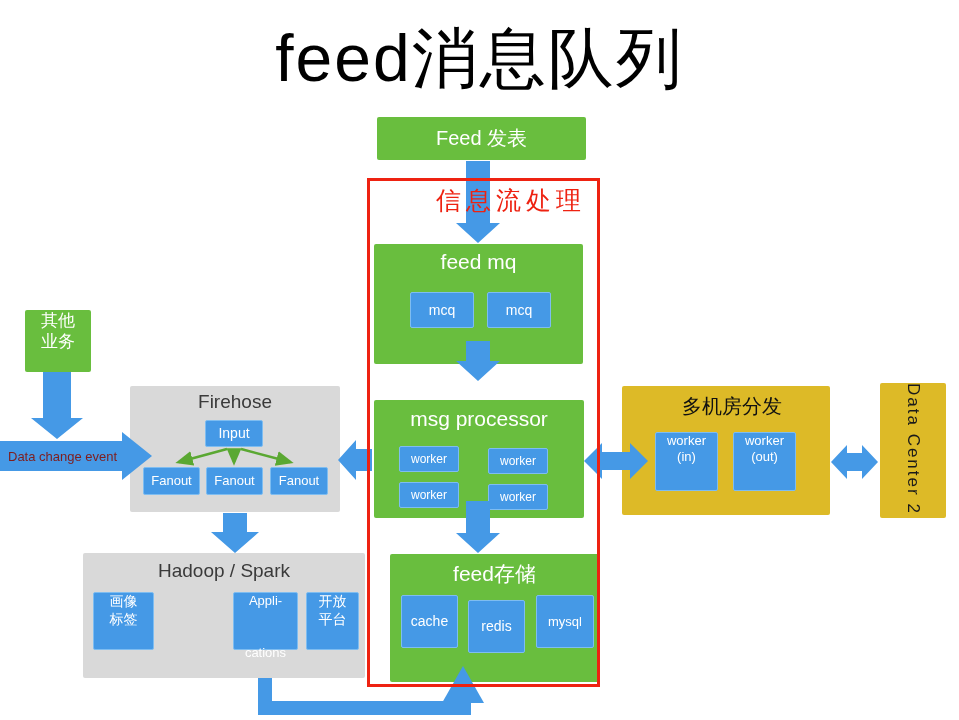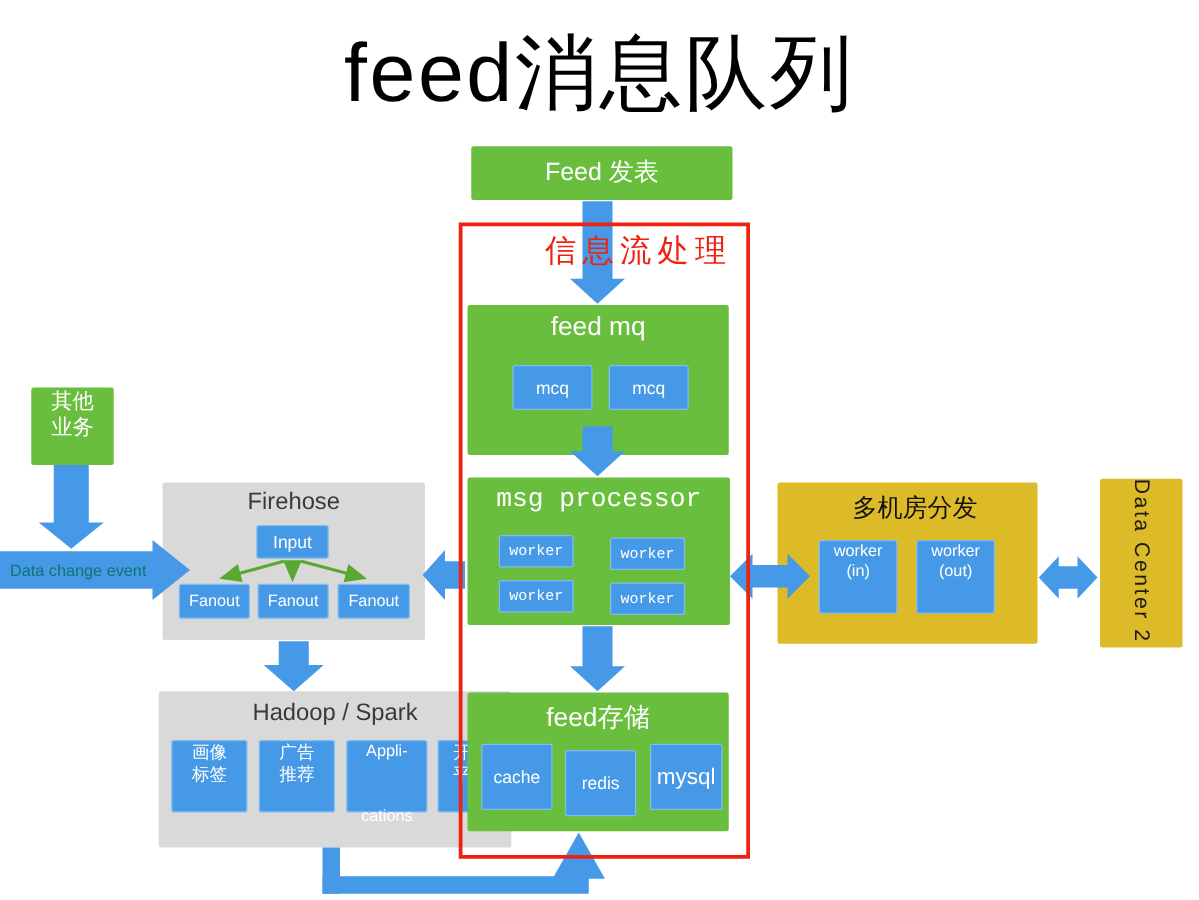--- a/index.html
+++ b/index.html
@@ -9,21 +9,21 @@
   .box-green{background:var(--green,#69be3e);color:#fff;text-align:center;border-radius:2px;}
   .box-blue{background:var(--blue,#4599e6);color:#fff;text-align:center;border:1px solid var(--blue-border,#7ebdf1);border-radius:2px;}
   .box-gray{background:var(--gray,#d9d9d9);border-radius:2px;color:var(--text-dark,#3a3a3a);}
   .box-gold{background:var(--gold,#ddba27);border-radius:2px;color:#1a1a1a;}
   .panel-title{position:absolute;left:0;right:0;text-align:center;}
   .flex-center{display:flex;flex-direction:column;align-items:center;line-height:1.25;}
   .svg-layer{position:absolute;left:0;top:0;z-index:5;pointer-events:none;}
   .red-frame{border:3px solid var(--red,#ee2211);z-index:10;pointer-events:none;background:transparent;}
   .red-label{color:var(--red,#ee2211);z-index:11;font-size:25px;letter-spacing:5px;font-weight:400;}
   .main-title{top:14px;left:0;width:959px;text-align:center;font-size:66px;color:#000;letter-spacing:2px;white-space:nowrap;}
-  .dce-text{z-index:6;color:#0f766e;font-size:13px;white-space:nowrap;}
+  .dce-text{z-index:6;color:#7f1d1d;font-size:13px;white-space:nowrap;}
   .vtext{writing-mode:vertical-rl;text-orientation:mixed;letter-spacing:2px;}
 </style>
 </head>
 <body>
 
 <div class="canvas">
 
   <div class="abs main-title">feed消息队列</div>
 
   <div class="abs box-green" style="left:377px;top:117px;width:209px;height:43px;line-height:43px;font-size:20px;">Feed 发表</div>
@@ -34,59 +34,55 @@
   </div>
 
   <div class="abs box-gray" style="left:130px;top:386px;width:210px;height:126px;">
     <div class="panel-title" style="top:5px;font-size:19px;">Firehose</div>
     <div class="abs box-blue" style="left:75px;top:34px;width:58px;height:27px;line-height:25px;font-size:14px;">Input</div>
     <div class="abs box-blue" style="left:13px;top:81px;width:57px;height:28px;line-height:26px;font-size:13px;">Fanout</div>
     <div class="abs box-blue" style="left:76px;top:81px;width:57px;height:28px;line-height:26px;font-size:13px;">Fanout</div>
     <div class="abs box-blue" style="left:140px;top:81px;width:58px;height:28px;line-height:26px;font-size:13px;">Fanout</div>
   </div>
 
-  <div class="abs box-gray" style="left:83px;top:553px;width:282px;height:125px;margin-left:44px;">
+  <div class="abs box-gray" style="left:83px;top:553px;width:282px;height:125px;">
     <div class="panel-title" style="top:7px;font-size:19px;">Hadoop / Spark</div>
     <div class="abs box-blue flex-center" style="left:10px;top:39px;width:61px;height:58px;font-size:14px;">
       <span>画像</span>
       <span>标签</span>
-    </div>
-    <div class="abs box-blue flex-center" style="left:80px;top:39px;width:61px;height:58px;font-size:14px;">
-      <span>广告</span>
-      <span>推荐</span>
     </div>
     <div class="abs box-blue flex-center" style="left:150px;top:39px;width:65px;height:58px;font-size:13px;gap:36px;">
       <span>Appli-</span>
       <span>cations</span>
     </div>
     <div class="abs box-blue flex-center" style="left:223px;top:39px;width:53px;height:58px;font-size:14px;">
       <span>开放</span>
       <span>平台</span>
     </div>
   </div>
 
   <div class="abs box-green" style="left:374px;top:244px;width:209px;height:120px;">
     <div class="panel-title" style="top:6px;font-size:21px;color:#fff;">feed mq</div>
     <div class="abs box-blue" style="left:36px;top:48px;width:64px;height:36px;line-height:34px;font-size:14px;">mcq</div>
     <div class="abs box-blue" style="left:113px;top:48px;width:64px;height:36px;line-height:34px;font-size:14px;">mcq</div>
   </div>
 
-  <div class="abs box-green" style="left:374px;top:382px;width:210px;height:118px;font-family:Liberation Mono, monospace;">
+  <div class="abs box-green" style="left:374px;top:400px;width:210px;height:118px;">
     <div class="panel-title" style="top:7px;font-size:21px;color:#fff;">msg processor</div>
     <div class="abs box-blue" style="left:25px;top:46px;width:60px;height:26px;line-height:24px;font-size:12px;">worker</div>
     <div class="abs box-blue" style="left:114px;top:48px;width:60px;height:26px;line-height:24px;font-size:12px;">worker</div>
     <div class="abs box-blue" style="left:25px;top:82px;width:60px;height:26px;line-height:24px;font-size:12px;">worker</div>
     <div class="abs box-blue" style="left:114px;top:84px;width:60px;height:26px;line-height:24px;font-size:12px;">worker</div>
   </div>
 
-  <div class="abs box-green" style="left:374px;top:554px;width:209px;height:111px;padding-left:42px;">
+  <div class="abs box-green" style="left:390px;top:554px;width:209px;height:128px;padding-left:42px;">
     <div class="panel-title" style="top:6px;font-size:21px;color:#fff;">feed存储</div>
     <div class="abs box-blue" style="left:11px;top:41px;width:57px;height:53px;line-height:51px;font-size:14px;">cache</div>
     <div class="abs box-blue" style="left:78px;top:46px;width:57px;height:53px;line-height:51px;font-size:14px;">redis</div>
-    <div class="abs box-blue" style="left:146px;top:41px;width:58px;height:53px;line-height:51px;font-size:18px;">mysql</div>
+    <div class="abs box-blue" style="left:146px;top:41px;width:58px;height:53px;line-height:51px;font-size:13px;">mysql</div>
   </div>
 
   <div class="abs box-gold" style="left:622px;top:386px;width:208px;height:129px;">
     <div class="panel-title" style="top:7px;font-size:20px;color:#111;padding-left:12px;">多机房分发</div>
     <div class="abs box-blue flex-center" style="left:33px;top:46px;width:63px;height:59px;font-size:13px;">
       <span>worker</span>
       <span>(in)</span>
     </div>
     <div class="abs box-blue flex-center" style="left:111px;top:46px;width:63px;height:59px;font-size:13px;">
       <span>worker</span>

